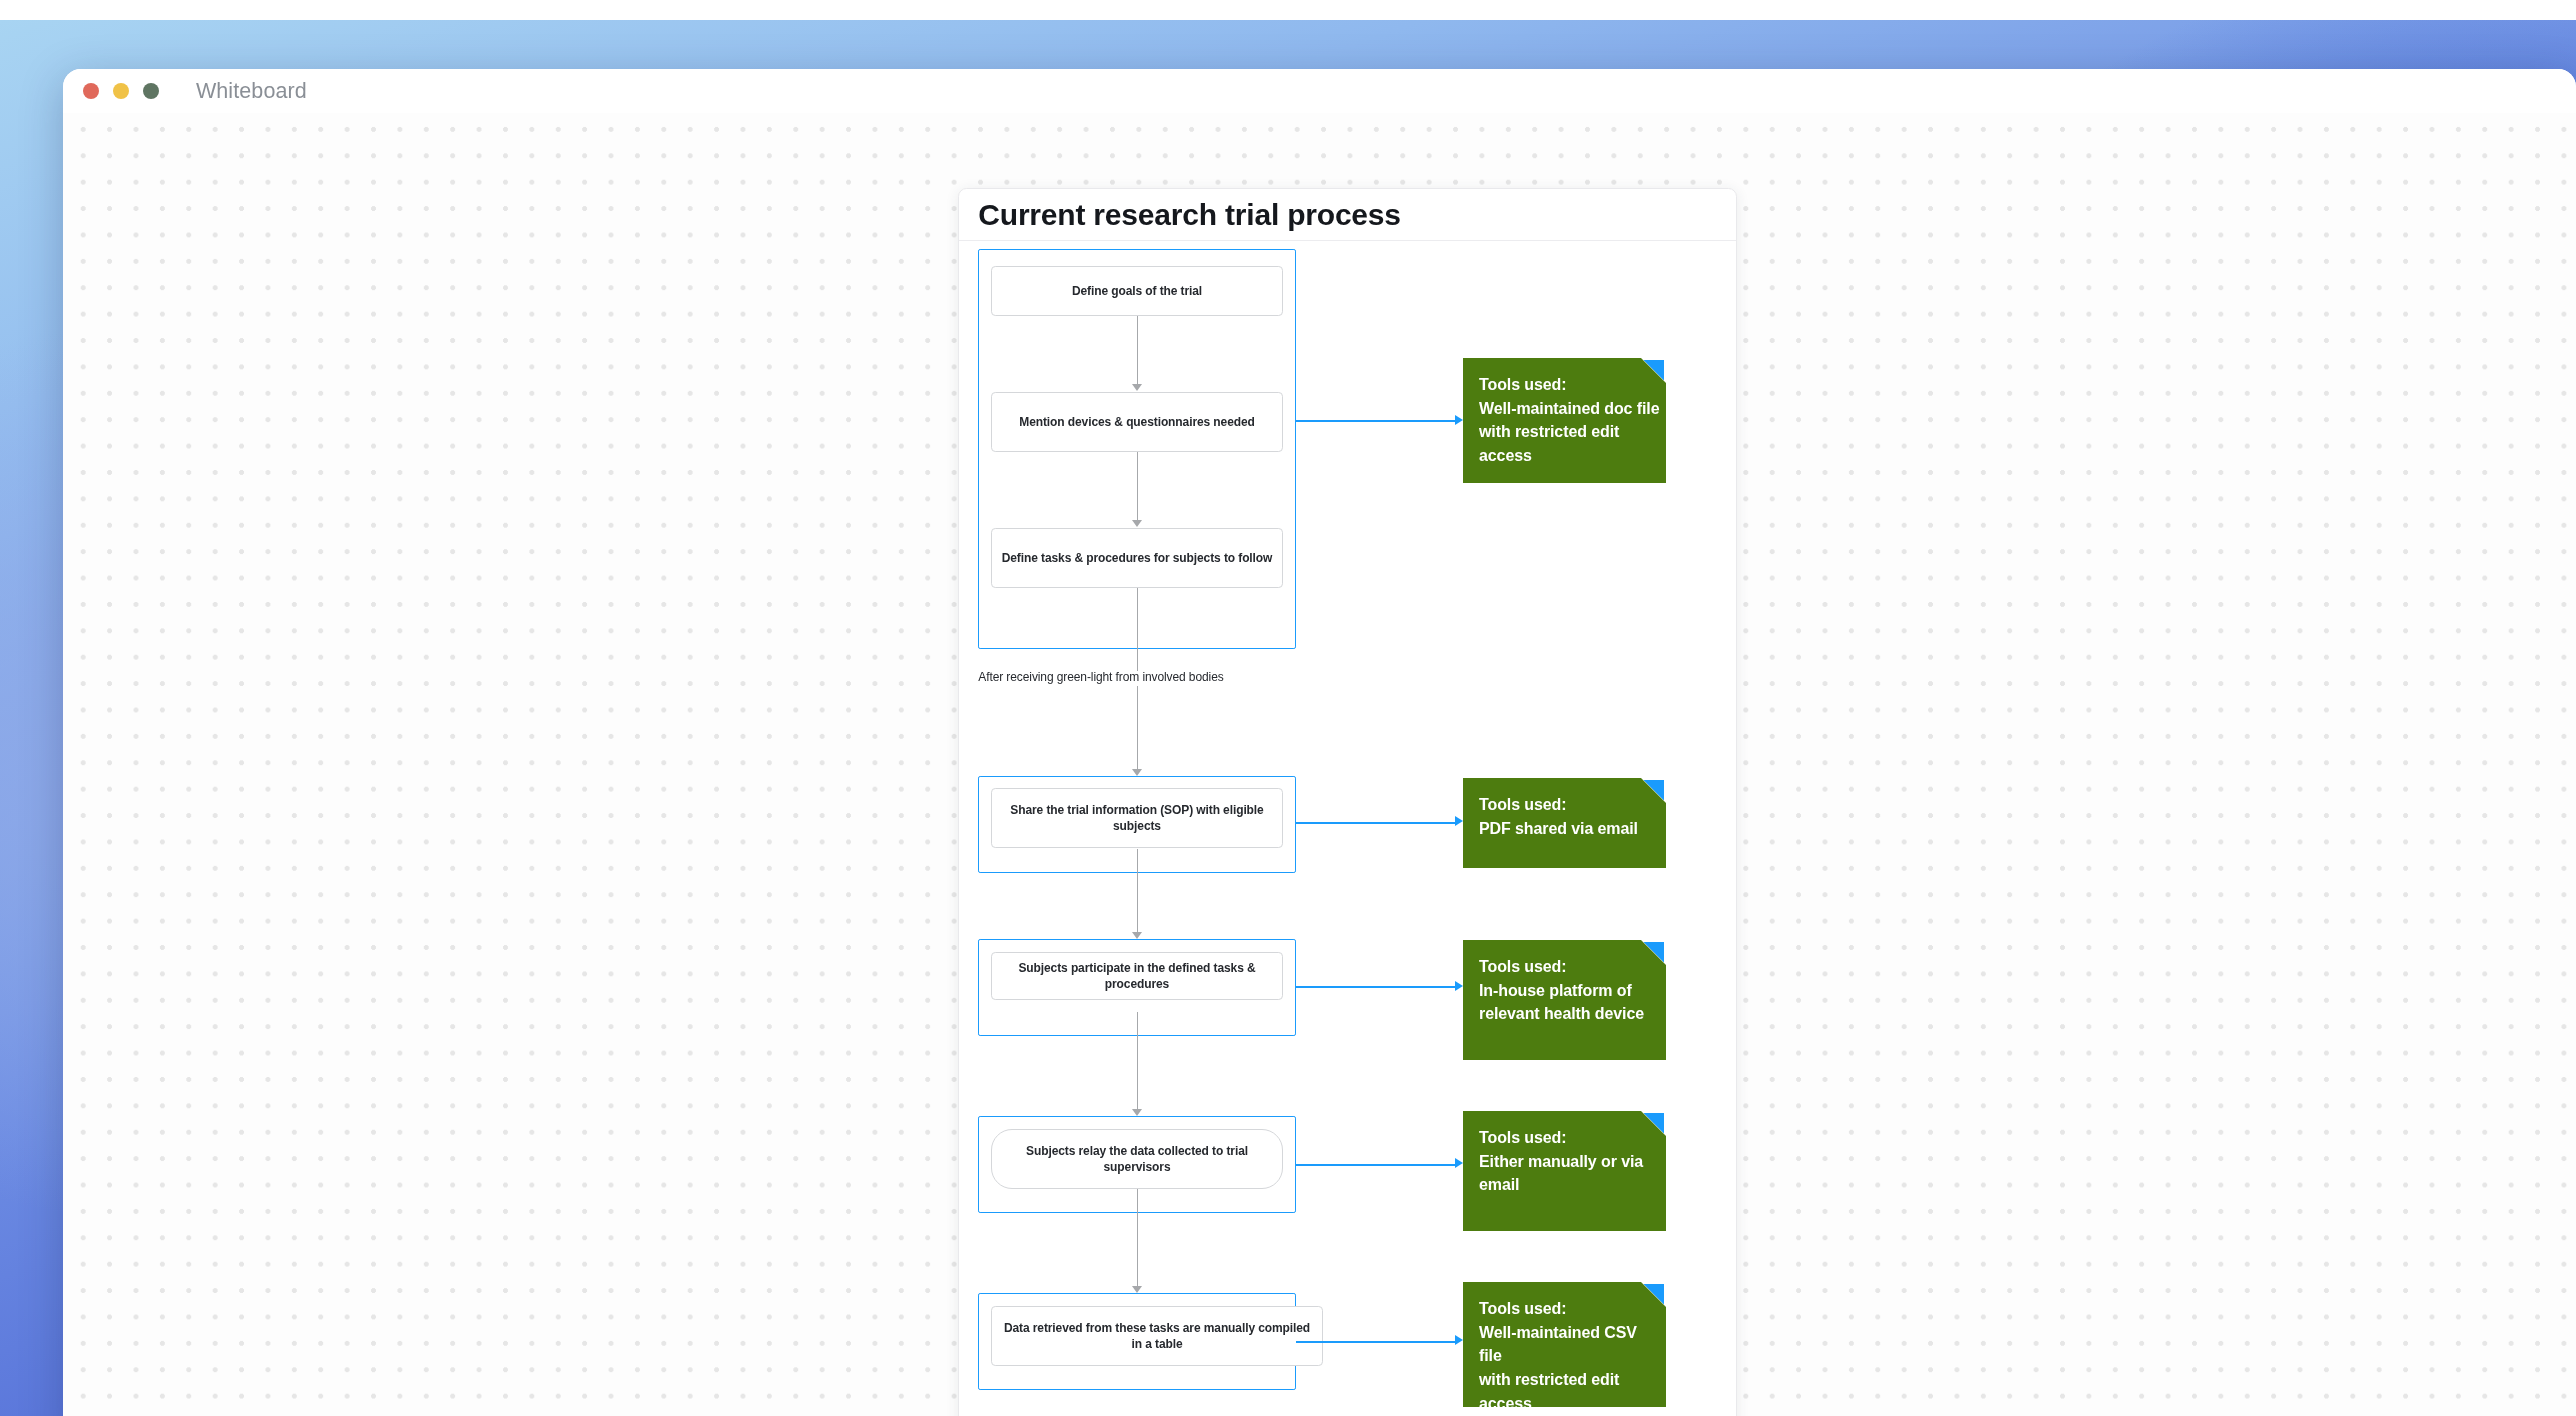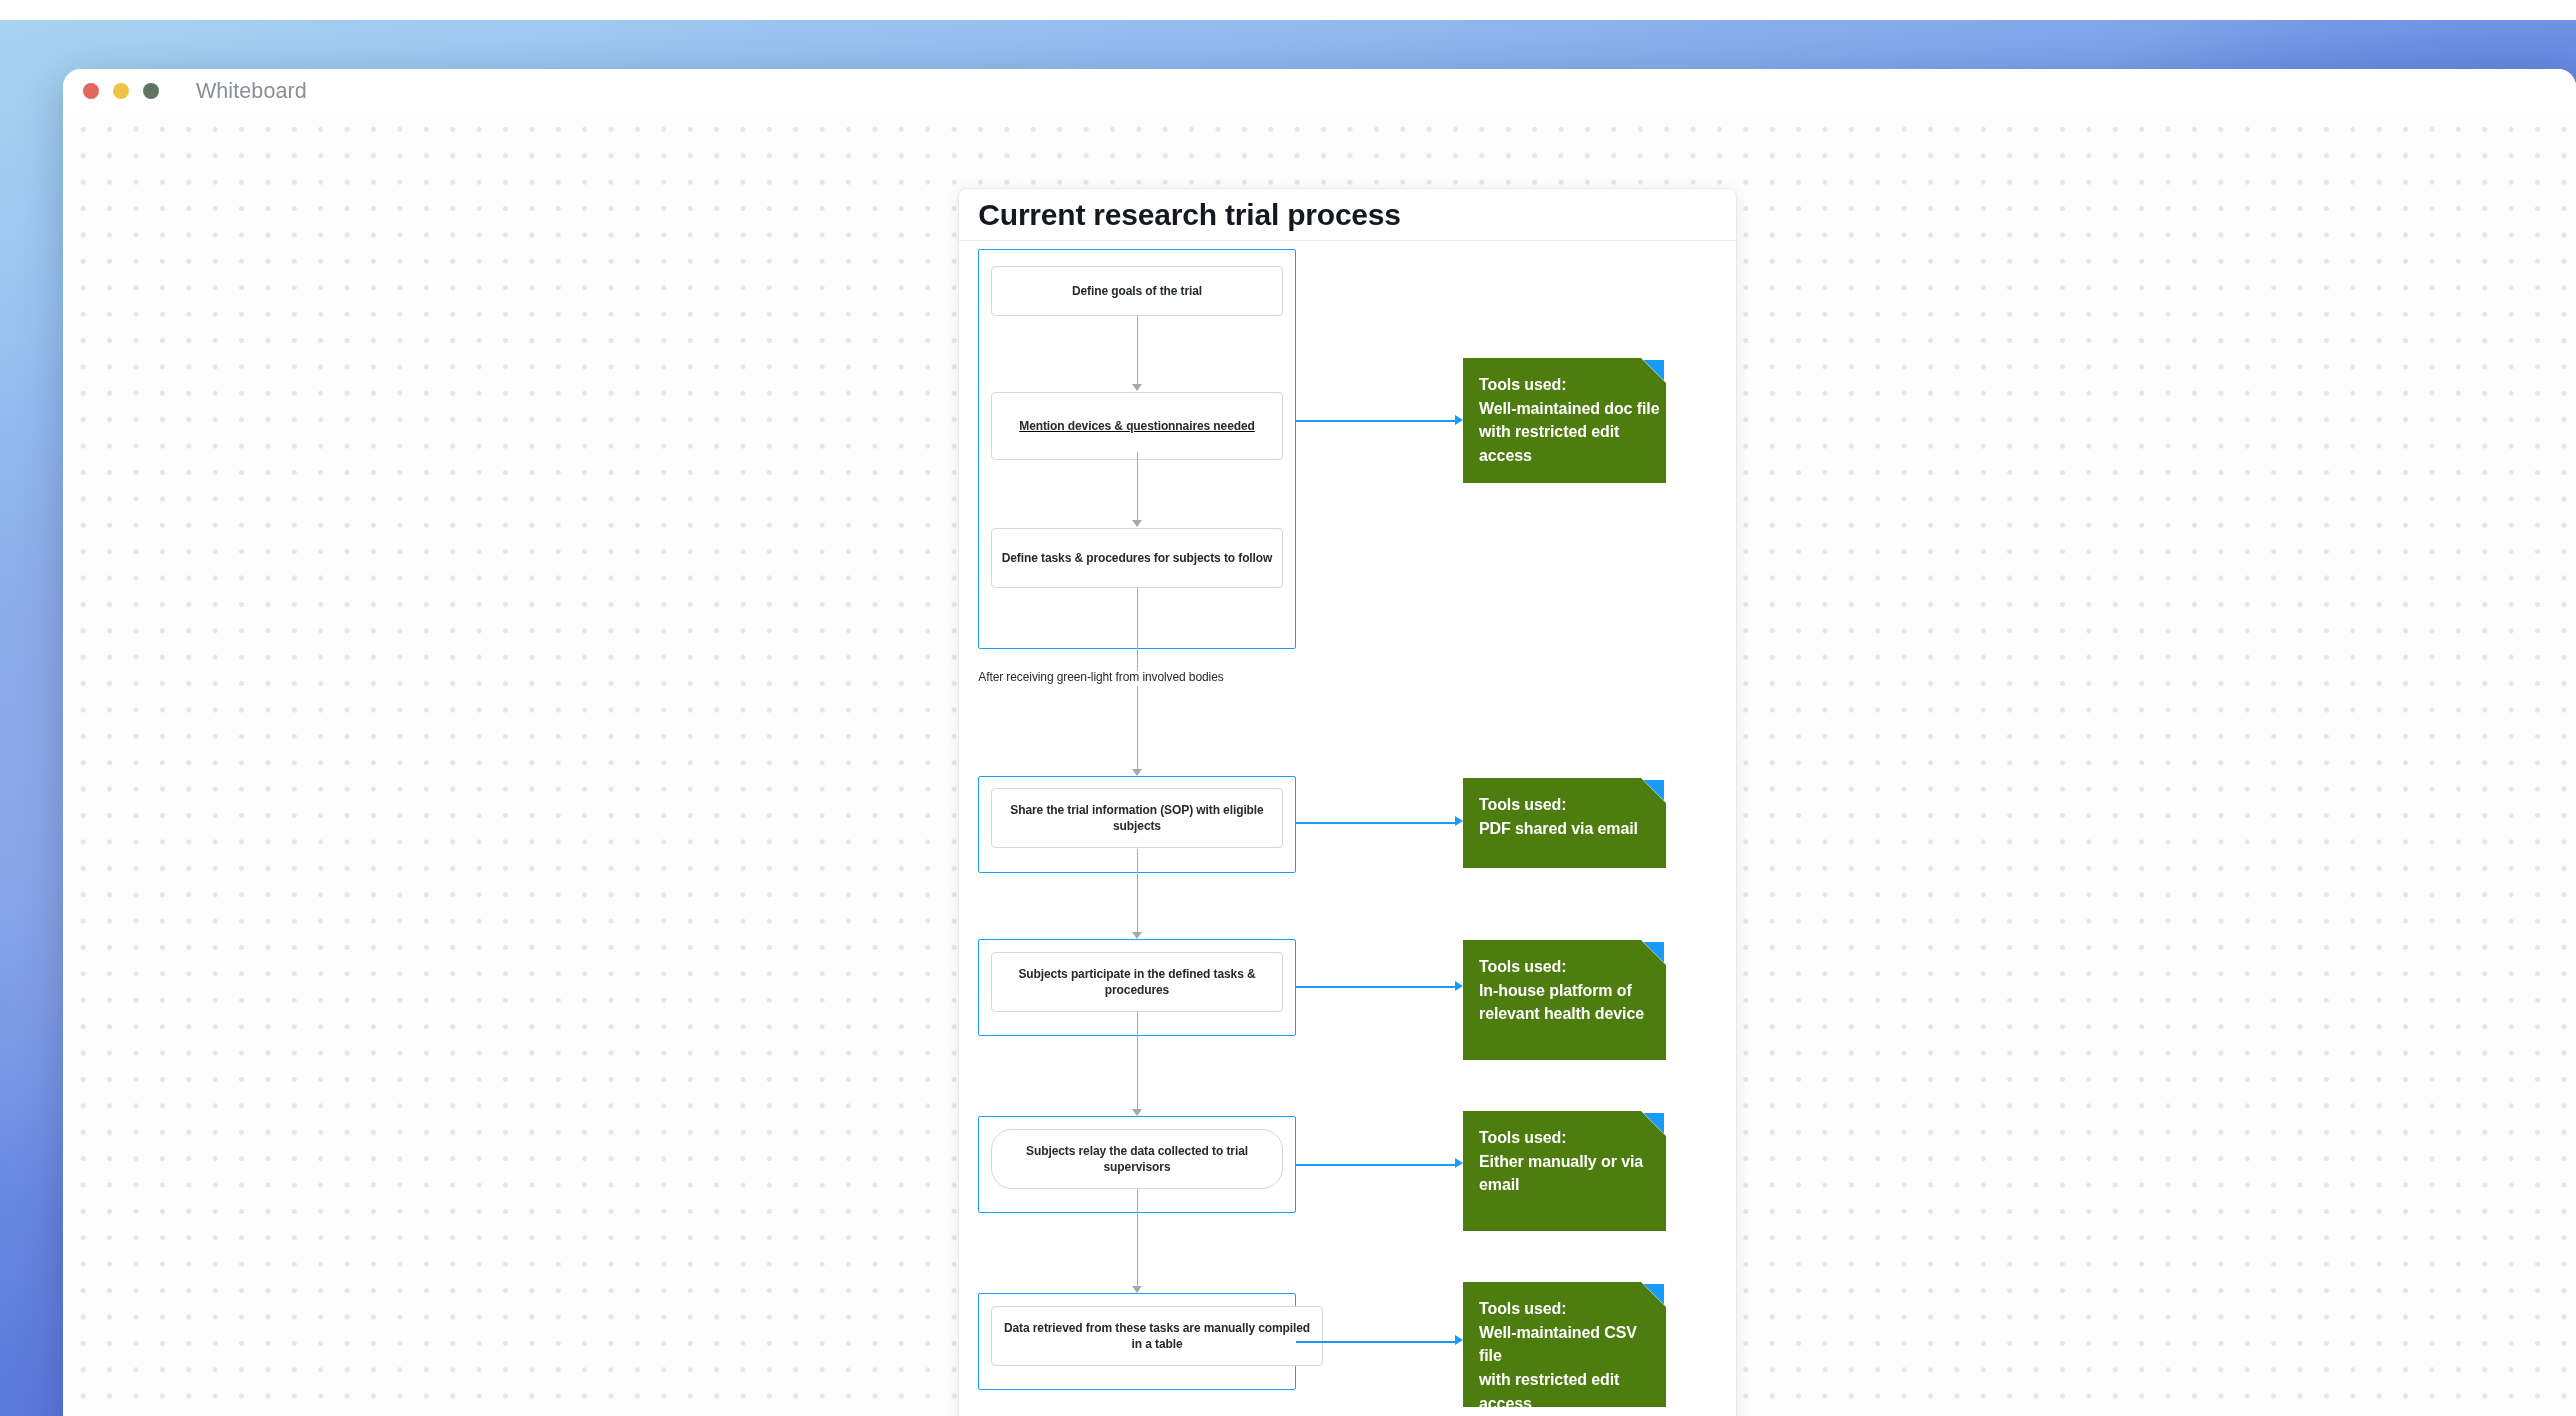--- a/index.html
+++ b/index.html
@@ -233,21 +233,21 @@
 
           <div class="group" style="left:19.3px; top:7.5px; width:318px; height:400px;"></div>
 
           <div class="node" style="left:32px; top:25px; width:292px; height:50px;">
             <span class="node-label">Define goals of the trial</span>
           </div>
 
           <div class="vline" style="left:178px; top:75px; height:71px;"></div>
           <div class="varrow" style="left:173px; top:143px;"></div>
 
-          <div class="node" style="left:32px; top:151px; width:292px; height:68px;text-decoration:underline;">
+          <div class="node" style="left:32px; top:151px; width:292px; height:60px;">
             <span class="node-label">Mention devices &amp; questionnaires needed</span>
           </div>
 
           <div class="vline" style="left:178px; top:211px; height:72px;"></div>
           <div class="varrow" style="left:173px; top:279px;"></div>
 
           <div class="node" style="left:32px; top:287px; width:292px; height:60px;">
             <span class="node-label">Define tasks &amp; procedures for subjects to follow</span>
           </div>
 
@@ -281,21 +281,21 @@
             <div class="sticky-fold"></div>
             <div class="sticky-text">Tools used:
 PDF shared via email</div>
           </div>
 
           <div class="vline" style="left:178px; top:608px; height:87px;"></div>
           <div class="varrow" style="left:173px; top:691px;"></div>
 
           <div class="group" style="left:19.3px; top:698px; width:318px; height:97px;"></div>
 
-          <div class="node" style="left:32px; top:711px; width:292px; height:60px;">
+          <div class="node" style="left:32px; top:711px; width:292px; height:48px;">
             <span class="node-label">Subjects participate in the defined tasks &amp; procedures</span>
           </div>
 
           <div class="hline" style="left:337px; top:745px; width:162px;"></div>
           <div class="harrow" style="left:496px; top:740px;"></div>
 
           <div class="sticky" style="left:504px; top:699px; width:203px; height:120px;">
             <div class="sticky-fold"></div>
             <div class="sticky-text">Tools used:
 In-house platform of

